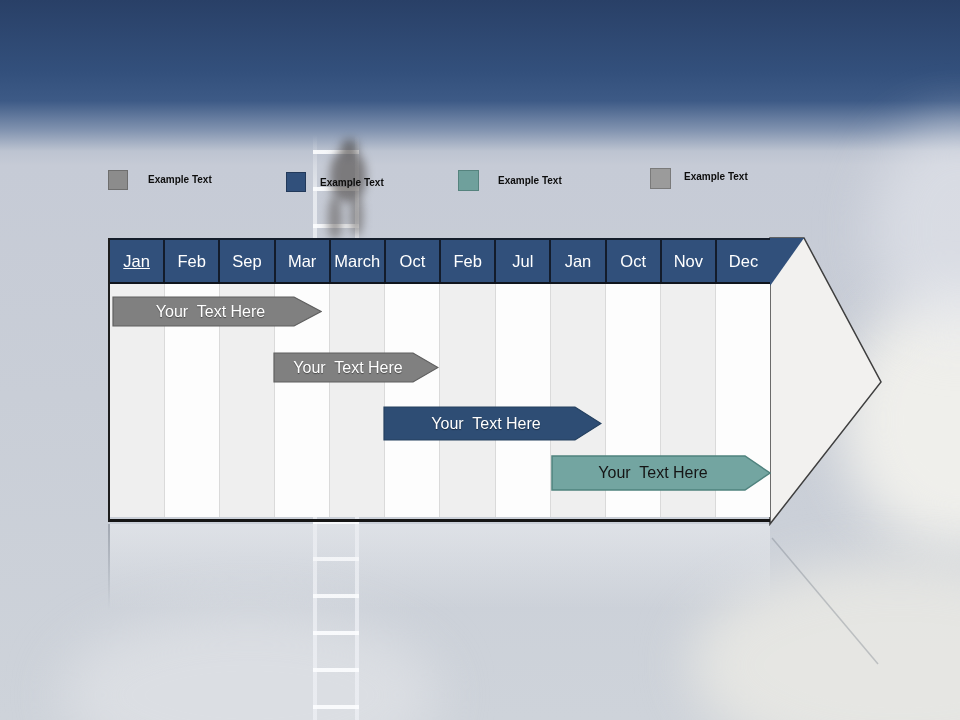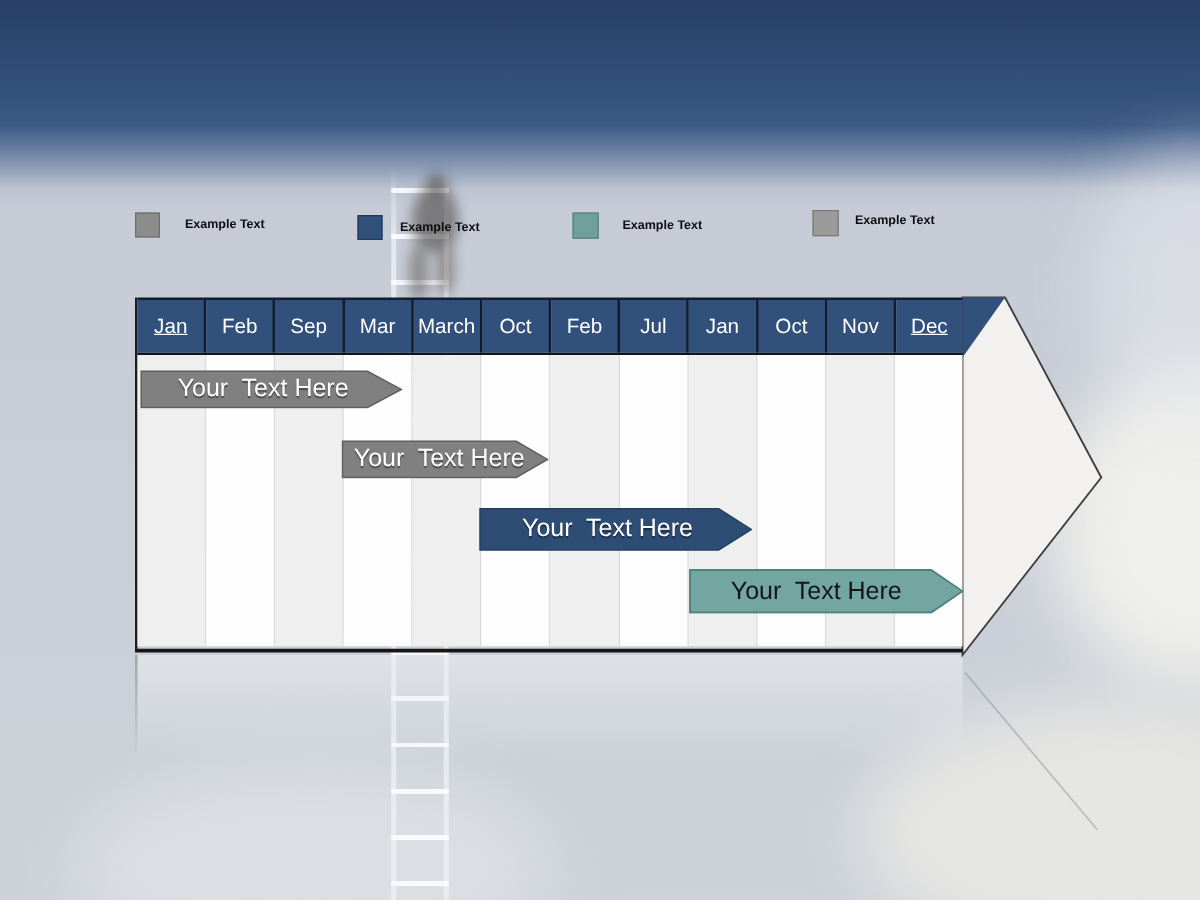--- a/index.html
+++ b/index.html
@@ -52,34 +52,34 @@
   .sw2 { border:1px solid #22395a; }
   .sw3 { border:1px solid #55837e; width:21px; height:21px; }
   .sw4 { border:1px solid #7a7a7a; width:21px; height:21px; }
 
   
   .chart { position:absolute; left:108px; top:238px; width:662px; height:284px; z-index:3;
     border-left:2px solid #1d1d1d; border-bottom:3px solid #161616; }
   .hdr { display:flex; height:46px; border-top:2px solid #141d2b; border-bottom:2px solid #10151d; }
   .hdr-cell { flex:1; display:flex; align-items:center; justify-content:center;
     color:#ffffff; font-size:16.5px; border-right:2px solid #131c2b; }
-  .hdr-cell:last-child { border-right:none;text-decoration:underline; }
+  .hdr-cell:last-child { border-right:none; }
   .cols { display:flex; height:233px; }
   .col { flex:1; border-right:1px solid #dadada; background:#fdfdfd; }
   .col:nth-child(odd) { background:#efefef; }
   .col:last-child { border-right:none; }
 
   
   .arrowhead { position:absolute; left:768px; top:236px; z-index:2; }
 
   
   .bar { position:absolute; z-index:4; }
   .bar svg { display:block; }
   .bar-label { position:absolute; top:0; left:0; text-align:center; white-space:pre;
-    font-size:20px; }
+    font-size:16px; }
   .bar-light .bar-label { text-shadow:0 1px 1px rgba(0,0,0,0.45); }
   .bar1 { left:112px; top:296px; } .bar1 .bar-label { width:182px; height:31px; line-height:31px; padding-left:15px; }
   .bar2 { left:273px; top:352px; } .bar2 .bar-label { width:140px; height:31px; line-height:31px; padding-left:10px; }
   .bar3 { left:383px; top:406px; } .bar3 .bar-label { width:192px; height:35px; line-height:35px; padding-left:14px; }
   .bar4 { left:551px; top:455px; } .bar4 .bar-label { width:194px; height:36px; line-height:36px; padding-left:10px; }
 
   
   .refl-wash { position:absolute; left:110px; top:524px; width:660px; height:85px; z-index:1;
     background:linear-gradient(180deg, rgba(235,237,240,0.6), rgba(235,237,240,0)); }
   .refl-left { position:absolute; left:108px; top:524px; width:2px; height:85px; z-index:1;

